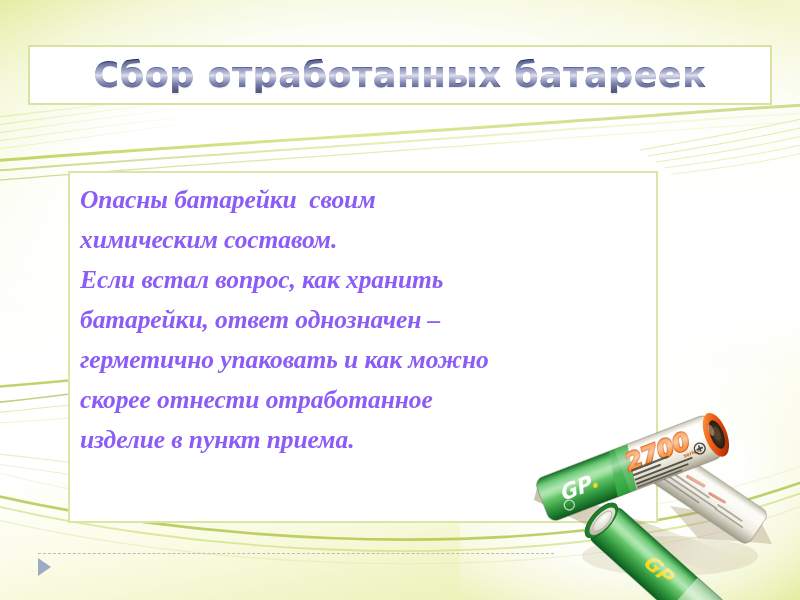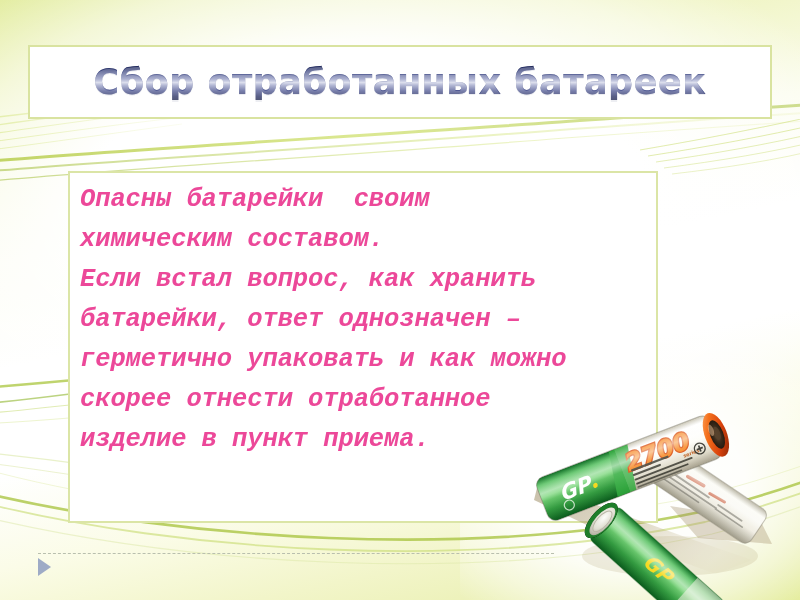--- a/index.html
+++ b/index.html
@@ -59,21 +59,21 @@
     height: 600px;
     pointer-events: none;
   }
 
   
   #title-box {
     position: absolute;
     left: 28px;
     top: 45px;
     width: 744px;
-    height: 74px;
+    height: 60px;
     background: #ffffff;
     border: 2px solid #d9e3a0;
     box-shadow: 0 0 0 1px rgba(255,255,255,0.9) inset;
     z-index: 6;
     display: flex;
     align-items: center;
     justify-content: center;
   }
 
   #title-text {
@@ -111,26 +111,26 @@
     border: 2px solid #dbe5a6;
     z-index: 5;
   }
 
   #body-text {
     position: absolute;
     left: 80px;
     top: 180px;
     width: 600px;
     z-index: 7;
-    font-family: Liberation Mono, monospace;
+    font-family: Liberation Serif, serif;
     font-weight: bold;
     font-style: italic;
     font-size: 25.5px;
     line-height: 40px;
-    color: #ec4899;
+    color: #8b5cf6;
     white-space: pre-wrap;
     letter-spacing: -0.1px;
   }
 
   
   #battery-photo {
     position: absolute;
     left: 520px;
     top: 388px;
     width: 280px;

